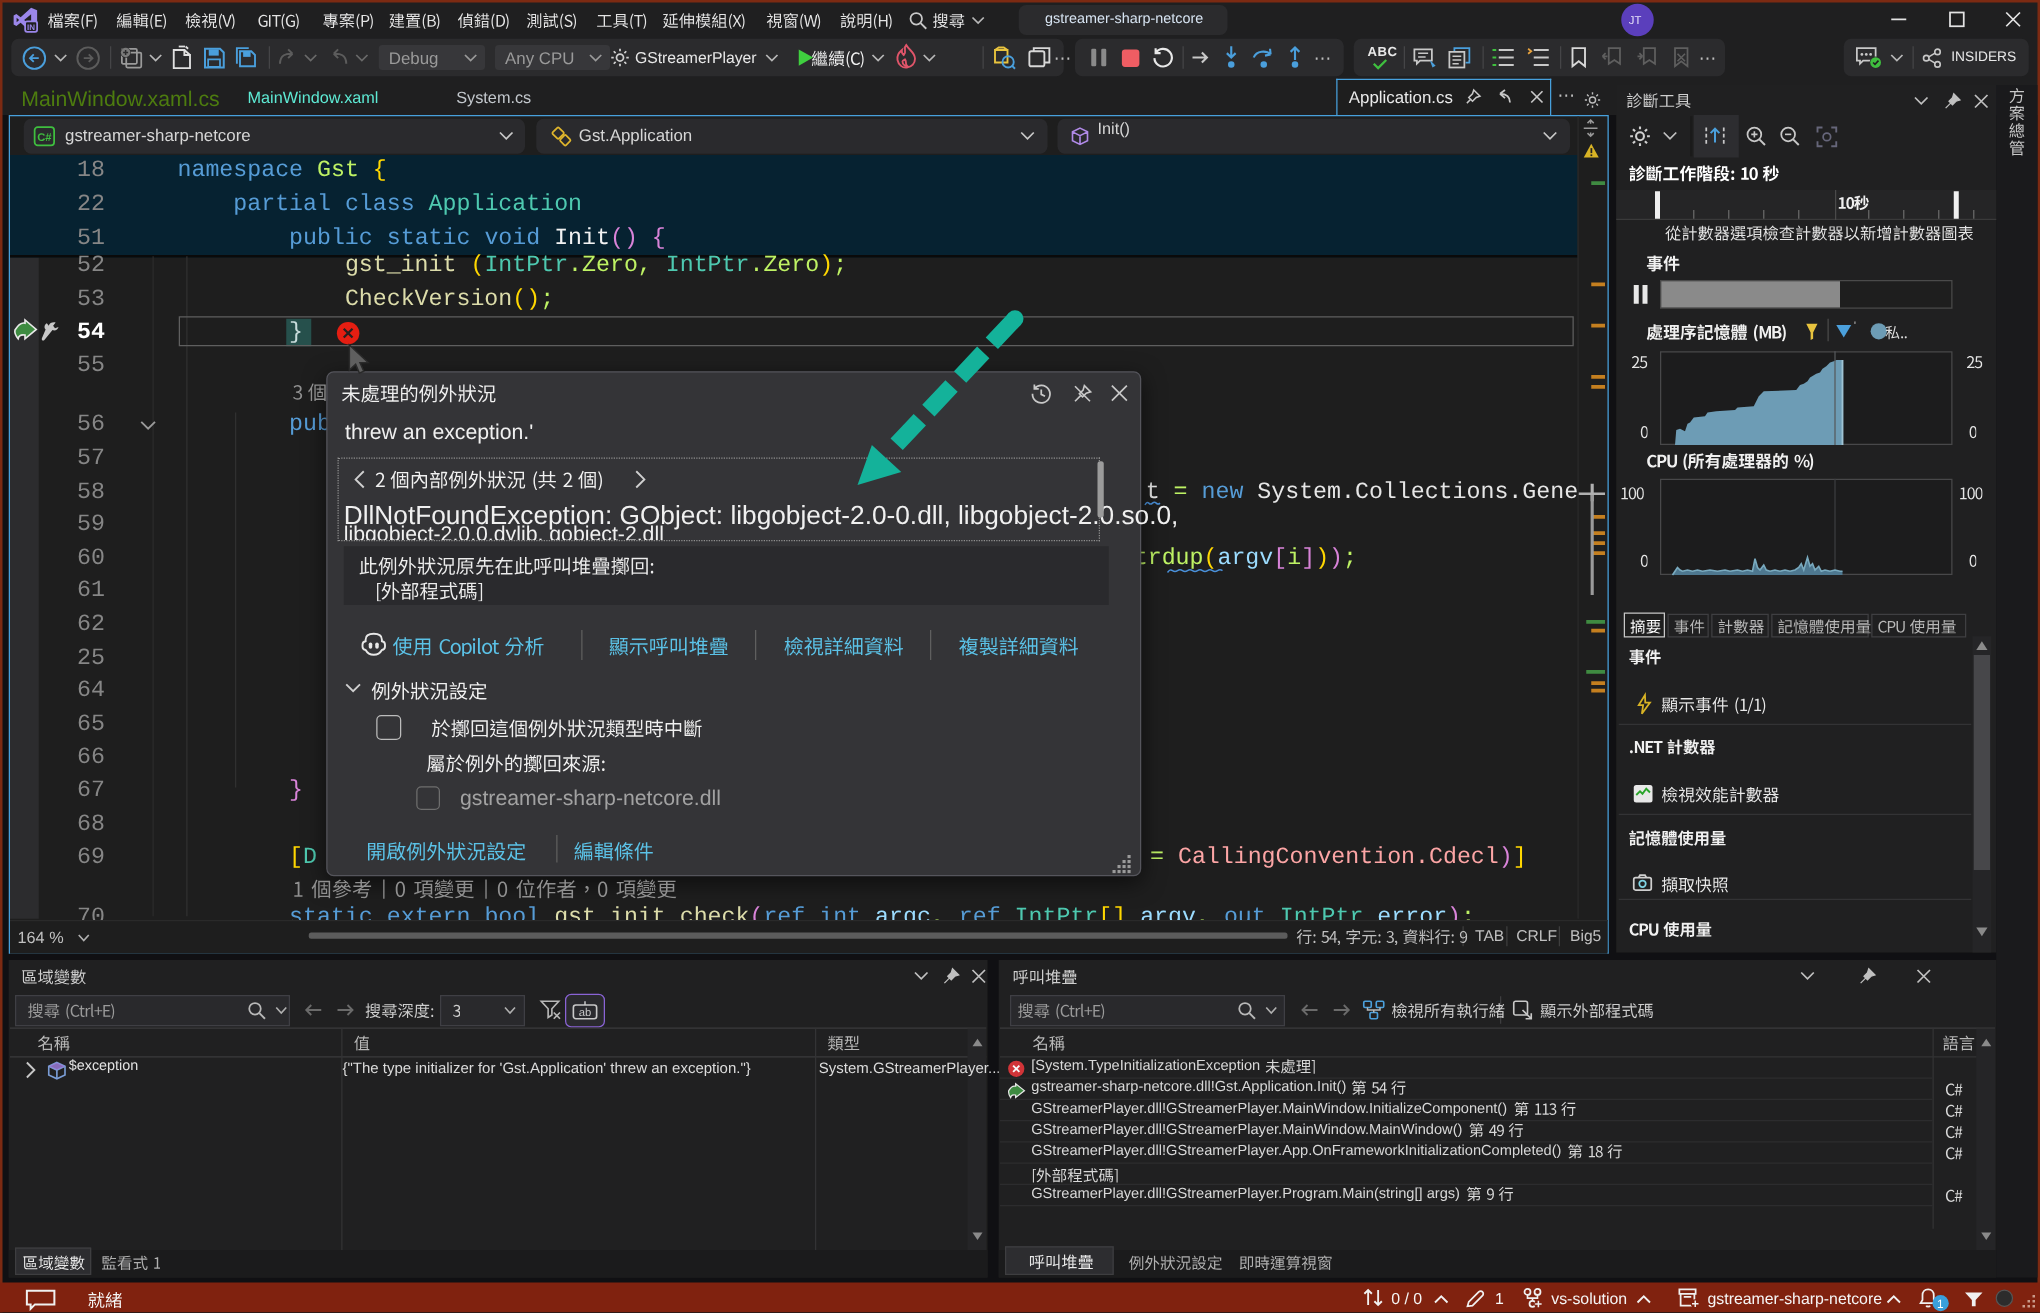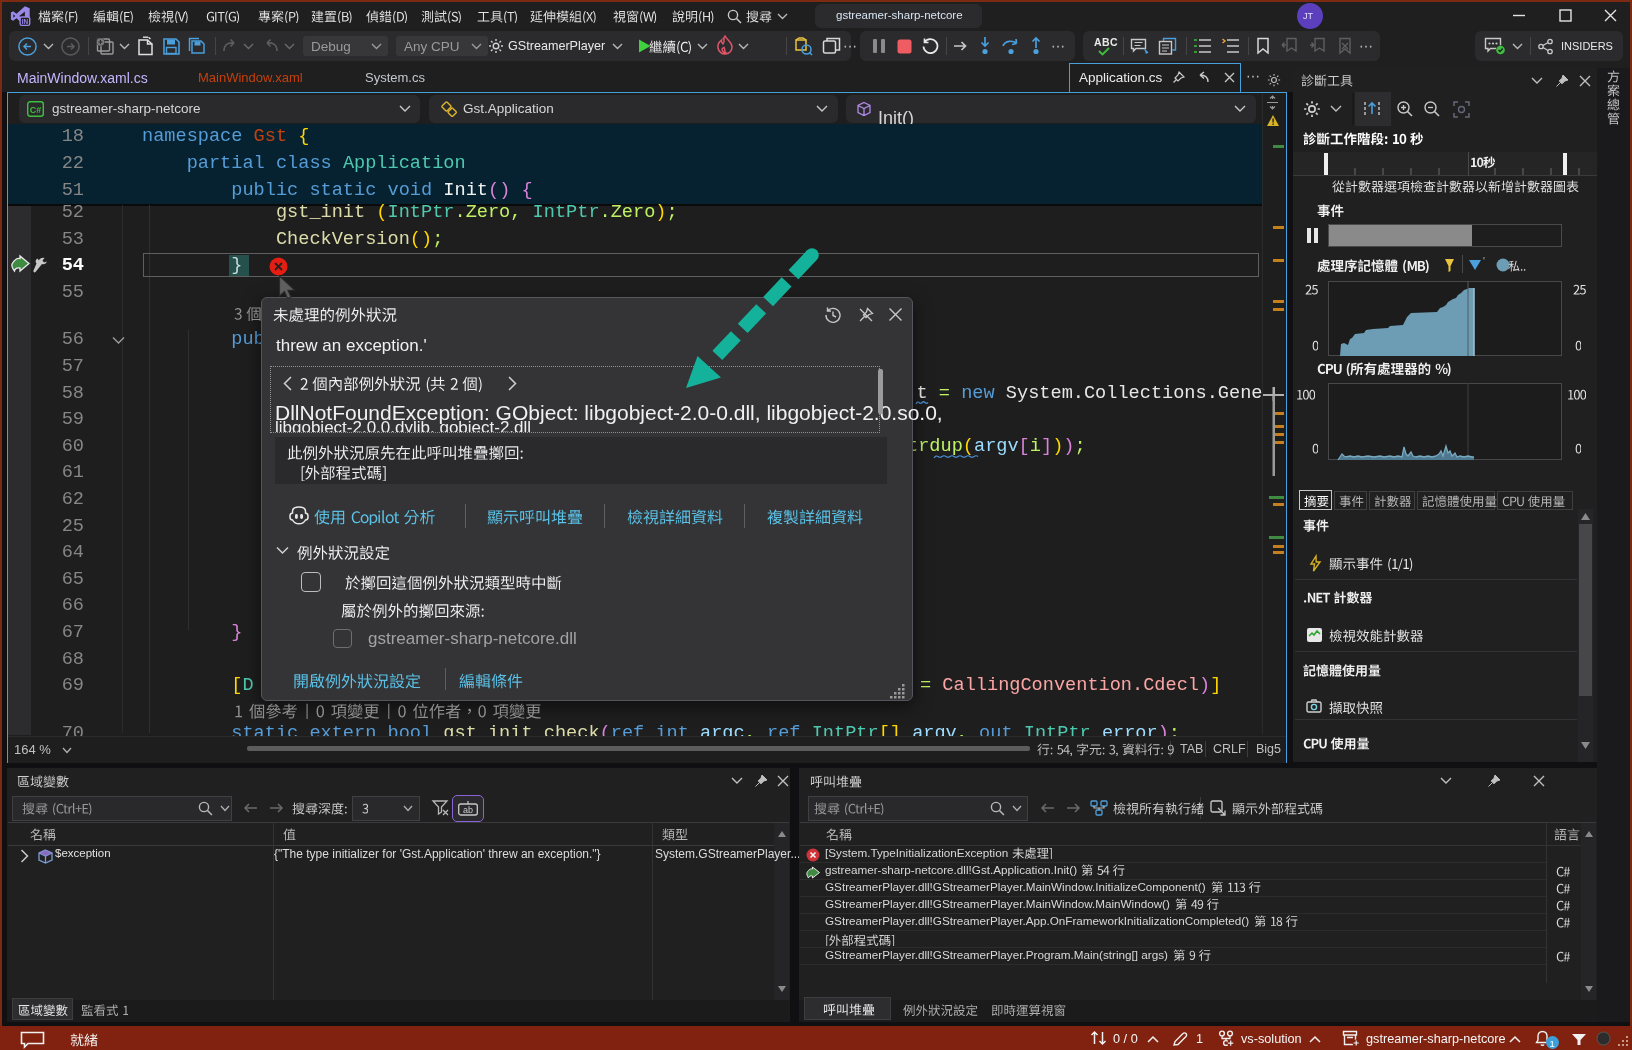--- a/index.html
+++ b/index.html
@@ -230,22 +230,22 @@
   </svg>
 <div class="a" style="left:1530px;top:37px;width:1px;height:18px;background:#454547"></div>
 <svg class="i" style="left:1537px;top:38px" width="17" height="17" viewBox="0 0 17 17">
     <circle cx="4" cy="8.5" r="2.2" fill="none" stroke="#c8c8c8" stroke-width="1.3"></circle>
     <circle cx="13" cy="3.5" r="2.2" fill="none" stroke="#c8c8c8" stroke-width="1.3"></circle>
     <circle cx="13" cy="13.5" r="2.2" fill="none" stroke="#c8c8c8" stroke-width="1.3"></circle>
     <path d="M6 7.5 L11 4.5 M6 9.5 L11 12.5" stroke="#c8c8c8" stroke-width="1.3"></path>
   </svg>
 <div class="lt" style="left:1561px;top:40px;font-size:11px;color:#e8e8e8">INSIDERS</div>
 
-<div class="lt" style="left:17px;top:70px;font-size:14px;color:#c4b5fd">MainWindow.xaml.cs</div>
-<div class="lt" style="left:198px;top:70px;font-size:13px;color:#c2410c">MainWindow.xaml</div>
+<div class="lt" style="left:17px;top:70px;font-size:17px;color:#4d7c0f">MainWindow.xaml.cs</div>
+<div class="lt" style="left:198px;top:70px;font-size:13px;color:#5eead4">MainWindow.xaml</div>
 <div class="lt" style="left:365px;top:70px;font-size:13px;color:#c3c8cd">System.cs</div>
 <div class="a" style="left:1069px;top:63px;width:172px;height:29px;background:#1e1e1e;border:1px solid #47a0dc;border-bottom:none;box-sizing:border-box"></div>
 <div class="lt" style="left:1079px;top:70px;font-size:13.5px;color:#eaeaea">Application.cs</div>
 <svg class="i" style="left:1172px;top:71px" width="13" height="13" viewBox="0 0 13 13">
     <path d="M7 1 L12 6 L9 7 L6 10 L3 7 L6 4 Z M5 8 L1.5 11.5" fill="none" stroke="#c8c8c8" stroke-width="1.2"></path>
   </svg>
 <svg class="i" style="left:1196px;top:71px" width="14" height="13" viewBox="0 0 14 13">
     <path d="M12 11 C12 6 9 4 4 4 M4 4 L8 1 M4 4 L8 7.5" fill="none" stroke="#c8c8c8" stroke-width="1.4"></path>
   </svg>
 <svg class="i" style="left:1224px;top:72px" width="11" height="11" viewBox="0 0 11 11">
@@ -274,30 +274,30 @@
     <rect x="2" y="2" width="7" height="7" rx="1" transform="rotate(45 5.5 5.5)" fill="none" stroke="#dfb52c" stroke-width="1.4"></rect>
     <rect x="8" y="8" width="6.4" height="6.4" rx="1" transform="rotate(45 11.2 11.2)" fill="none" stroke="#dfb52c" stroke-width="1.4"></rect>
   </svg>
 <div class="lt" style="left:463px;top:101px;font-size:13.5px;color:#d6d6d6">Gst.Application</div>
 <svg class="i" style="left:816px;top:105px" width="12" height="8" viewBox="0 0 12 8">
     <path d="M1 1 L6 6 L11 1" fill="none" stroke="#c8c8c8" stroke-width="1.4"></path>
   </svg>
 <svg class="i" style="left:856px;top:101px" width="16" height="16" viewBox="0 0 16 16">
     <path d="M8 1.5 L14 4.5 L14 11.5 L8 14.5 L2 11.5 L2 4.5 Z M2 4.5 L8 7.5 L14 4.5 M8 7.5 L8 14.5" fill="none" stroke="#b18ae8" stroke-width="1.3"></path>
   </svg>
-<div class="lt" style="left:878px;top:108px;font-size:18px;color:#d6d6d6">Init()</div>
+<div class="lt" style="left:878px;top:95px;font-size:13px;color:#d6d6d6">Init()</div>
 <svg class="i" style="left:1234px;top:105px" width="12" height="8" viewBox="0 0 12 8">
     <path d="M1 1 L6 6 L11 1" fill="none" stroke="#c8c8c8" stroke-width="1.4"></path>
   </svg>
 
 <div class="a" style="left:8px;top:124px;width:1254px;height:80px;background:#062231;border-bottom:2px solid #0a0a0a;box-sizing:content-box"></div>
 <div class="ln" style="left:0;top:124.4px">18</div>
 <div class="ln" style="left:0;top:151px">22</div>
 <div class="ln" style="left:0;top:177.6px">51</div>
-<pre class="cl" style="left:142px;top:124.4px"><span class="k">namespace</span> <span style="color:#c2410c">Gst</span> <span class="g">{</span></pre>
+<pre class="cl" style="left:142px;top:124.4px"><span class="k">namespace</span> <span style="color:#bef264">Gst</span> <span class="g">{</span></pre>
 <pre class="cl" style="left:142px;top:151px">    <span class="k">partial</span> <span class="k">class</span> <span class="ty">Application</span></pre>
 <pre class="cl" style="left:142px;top:177.6px">        <span class="k">public</span> <span class="k">static</span> <span class="k">void</span> <span style="color:#f2f2f2">Init</span><span class="p">()</span> <span class="p">{</span></pre>
 
 <div class="ln" style="left:0;top:200px">52</div>
 <div class="ln" style="left:0;top:226.6px">53</div>
 <div class="ln" style="left:0;top:253.2px;color:#ffffff;font-weight:bold">54</div>
 <div class="ln" style="left:0;top:279.8px">55</div>
 <div class="ln" style="left:0;top:327.4px">56</div>
 <div class="ln" style="left:0;top:354px">57</div>
 <div class="ln" style="left:0;top:380.6px">58</div>

